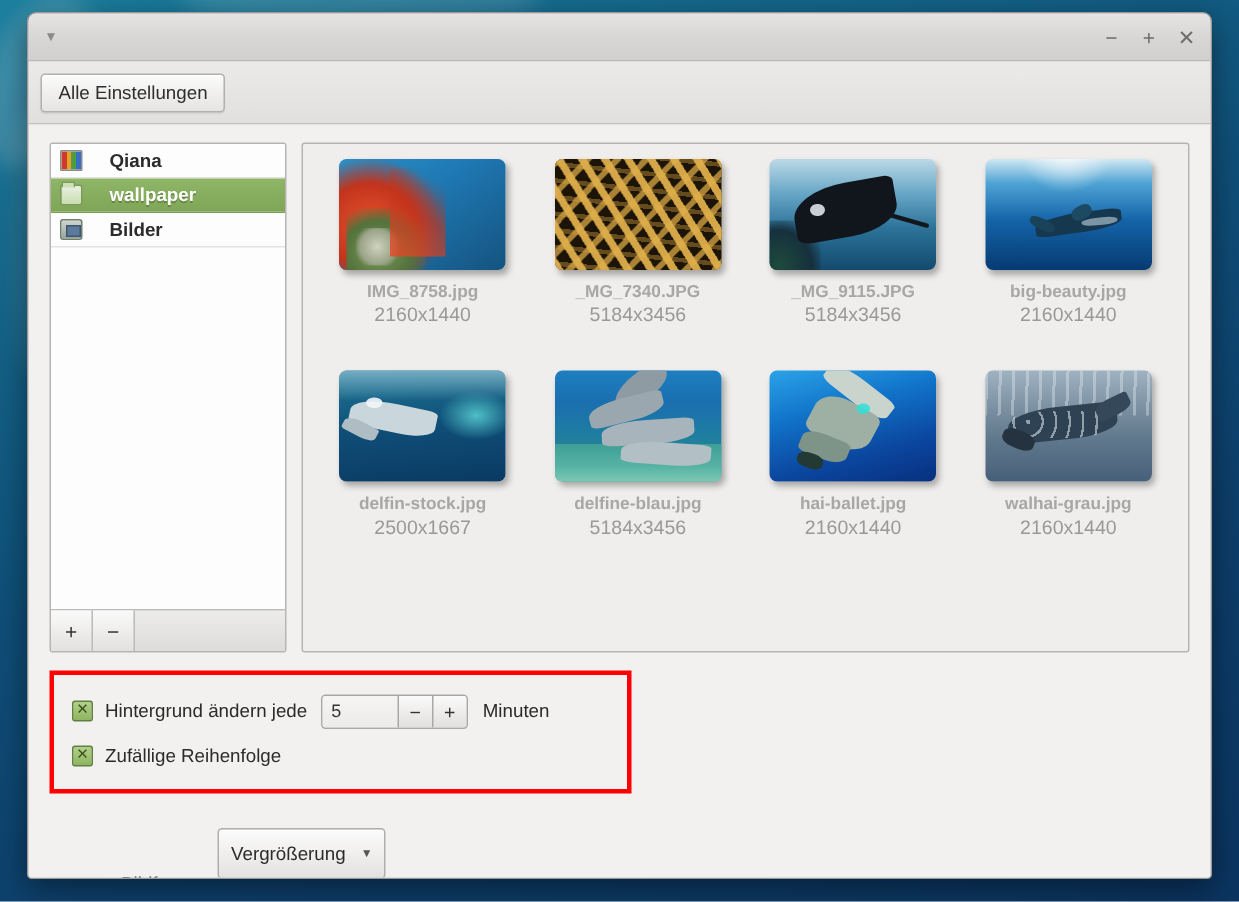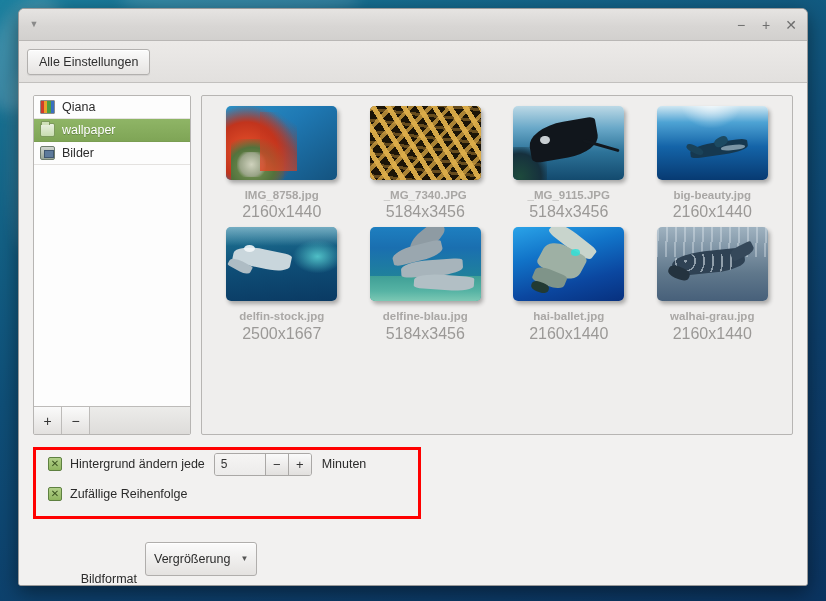--- a/index.html
+++ b/index.html
@@ -96,25 +96,26 @@
     width: 158px; flex: none;
     display: flex; flex-direction: column;
     border: 1px solid #b7b5b3;
     border-radius: 2px;
     background: #fdfdfd;
     overflow: hidden;
   }
   .side-list { flex: 1; background: #fdfdfd; }
   .side-item {
     height: 23px;
-    display: flex; align-items: center; gap: 7px;
+    display: flex; align-items: center; gap: 18px;
     padding: 0 6px;
     font-size: 12.5px; color: #2b2b2b;
     border-bottom: 1px solid #e4e2e0;
     cursor: default;
+    font-weight: bold;
   }
   .side-item.selected {
     background: linear-gradient(to bottom, #8fb566, #7fa556);
     color: #ffffff;
     border-bottom: 1px solid #7a9e52;
     text-shadow: 0 1px 0 rgba(0,0,0,0.22);
   }
   .ico { width: 15px; height: 14px; flex: none; position: relative; }
   .ico-qiana {
     background: linear-gradient(to right, #cf3b2b 0 26%, #e8a12c 26% 50%, #4d9e3f 50% 74%, #3a6fc0 74% 100%);
@@ -157,50 +158,50 @@
     flex: 1;
     border: 1px solid #b7b5b3;
     border-radius: 2px;
     background: #efeeed;
     padding: 10px 8px;
     overflow: hidden;
   }
   .grid {
     display: grid;
     grid-template-columns: repeat(4, 1fr);
-    row-gap: 4px;
+    row-gap: 28px;
   }
   .cell {
     display: flex; flex-direction: column; align-items: center;
     cursor: default;
   }
   .thumb {
     width: 111px; height: 74px;
     border-radius: 5px;
     box-shadow: 2px 3px 4px rgba(0,0,0,0.30);
     overflow: hidden;
     position: relative;
   }
   .thumb i { position: absolute; display: block; }
   .cap {
     margin-top: 8px;
     font-size: 11.5px; font-weight: bold; color: #a9a7a5;
     line-height: 1.25; text-align: center;
   }
   .dim {
-    font-size: 16px; color: #9b9997; text-align: center;
+    font-size: 13px; color: #9b9997; text-align: center;
     line-height: 1.3;
   }
 
   
   .options { margin-top: 12px; }
   .redbox {
     border: 3px solid #ff0000;
     width: 388px;
-    padding: 1px 10px 9px 12px;
+    padding: 11px 10px 9px 12px;
   }
   .optrow { display: flex; align-items: center; height: 26px; }
   .optrow + .optrow { margin-top: 4px; text-align: right; }
   .cb {
     width: 14px; height: 14px; flex: none;
     border: 1px solid #5e8040;
     border-radius: 2px;
     background: linear-gradient(to bottom, #b2d089, #8fb55f);
     position: relative;
     margin-right: 8px;

